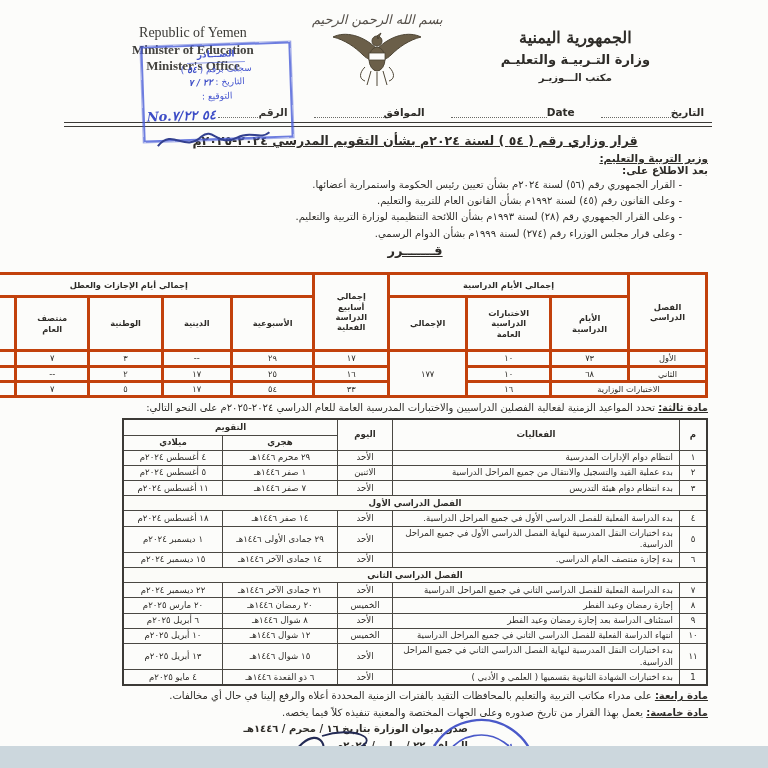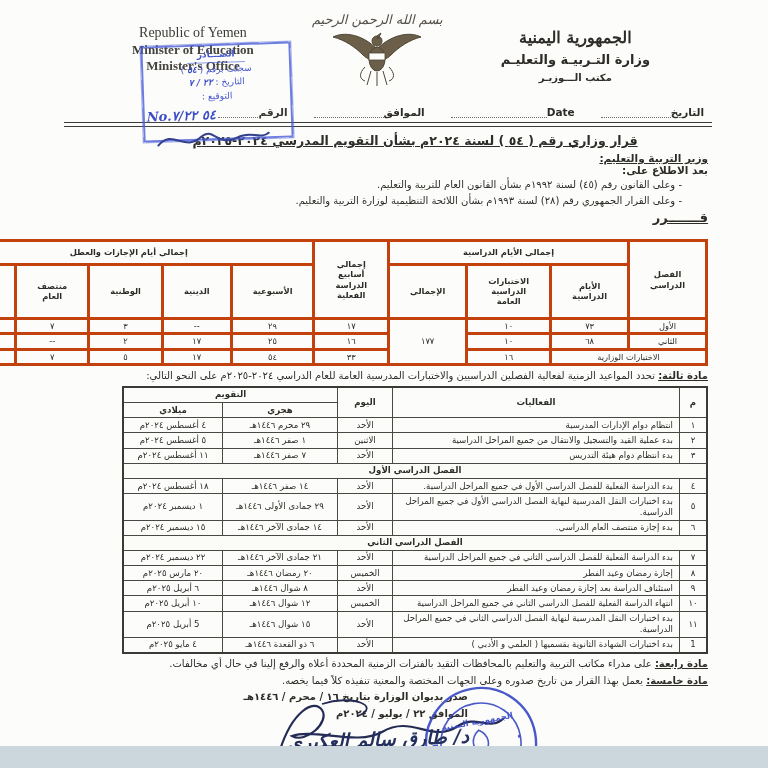--- a/index.html
+++ b/index.html
@@ -34,21 +34,21 @@
   .fields .fld{display:flex;align-items:flex-end;gap:0;}
   .fline{display:inline-block;border-bottom:1px dotted #6a6a66;height:10px;}
   .rule2{margin:2px 56px 0 64px;border-top:1.7px solid #3c3a36;border-bottom:1px solid #3c3a36;height:3px;}
   
   .content{direction:rtl;padding:4px 60px 0 122px;}
   .doc-title{text-align:center;font-size:12.5px;font-weight:bold;text-decoration:underline;margin:2px 0 4px;}
   .bold-u{font-weight:bold;text-decoration:underline;font-size:10.5px;}
   .bold{font-weight:bold;font-size:10.5px;}
   .bullets{margin:1px 26px 0 0;font-size:10px;line-height:1.62;}
   .bullets .bi::before{content:"-  ";}
-  .decided{text-align:right;font-weight:bold;font-size:13px;text-decoration:underline;letter-spacing:6px;margin:1px 0 14px;}
+  .decided{text-align:center;font-weight:bold;font-size:13px;text-decoration:underline;letter-spacing:6px;margin:1px 0 14px;}
   .article{font-size:10px;line-height:1.5;margin-top:2px;}
   .article .alabel{font-weight:bold;text-decoration:underline;}
   
   table{border-collapse:collapse;direction:rtl;}
   .t1{width:100%;margin:3px 0 2px;font-size:8.3px;}
   .t1 th,.t1 td{border:3px solid #c2410c;padding:1px 20px;text-align:center;line-height:1.25;}
   .t1{border:2px solid #3c3a36;}
   .t1 th{font-weight:bold;}
   .t2{width:100%;margin:3px 0 2px;font-size:8.6px;border:2px solid #3c3a36;}
   .t2 th,.t2 td{border:1px solid #4a4843;padding:1.5px 3px;text-align:center;line-height:1.3;}
@@ -141,22 +141,24 @@
   <div class="rule2"></div>
 
   <div class="content">
 
     <div class="doc-title">قرار وزاري رقم ( ٥٤ ) لسنة ٢٠٢٤م بشأن التقويم المدرسي ٢٠٢٤-٢٠٢٥م</div>
 
     <div class="bold-u">وزير التربية والتعليم:</div>
     <div class="bold">بعد الاطلاع على:</div>
 
     <div class="bullets">
+      <div class="bi">القرار الجمهوري رقم (٥٦) لسنة ٢٠٢٤م بشأن تعيين رئيس الحكومة واستمرارية أعضائها.</div>
       <div class="bi">وعلى القانون رقم (٤٥) لسنة ١٩٩٢م بشأن القانون العام للتربية والتعليم.</div>
       <div class="bi">وعلى القرار الجمهوري رقم (٢٨) لسنة ١٩٩٣م بشأن اللائحة التنظيمية لوزارة التربية والتعليم.</div>
+      <div class="bi">وعلى قرار مجلس الوزراء رقم (٢٧٤) لسنة ١٩٩٩م بشأن الدوام الرسمي.</div>
     </div>
 
     <div class="decided">قـــــــرر</div>
 
 
     <table class="t1">
       <tbody>
             <tr>
         <th rowspan="2" style="width:56px">الفصل الدراسي</th>
         <th colspan="3">إجمالي الأيام الدراسية</th>
@@ -302,21 +304,21 @@
         <td class="ev">انتهاء الدراسة الفعلية للفصل الدراسي الثاني في جميع المراحل الدراسية</td>
         <td>الخميس</td>
         <td>١٢ شوال ١٤٤٦هـ</td>
         <td>١٠ أبريل ٢٠٢٥م</td>
       </tr>
       <tr>
         <td>١١</td>
         <td class="ev">بدء اختبارات النقل المدرسية لنهاية الفصل الدراسي الثاني في جميع المراحل الدراسية.</td>
         <td>الأحد</td>
         <td>١٥ شوال ١٤٤٦هـ</td>
-        <td>5 أبريل ٢٠٢٥م</td>
+        <td>١٣ أبريل ٢٠٢٥م</td>
       </tr>
       <tr>
         <td>1</td>
         <td class="ev">بدء اختبارات الشهادة الثانوية بقسميها ( العلمي و الأدبي )</td>
         <td>الأحد</td>
         <td>٦ ذو القعدة ١٤٤٦هـ</td>
         <td>٤ مايو ٢٠٢٥م</td>
       </tr>
     </tbody>
         </table>

